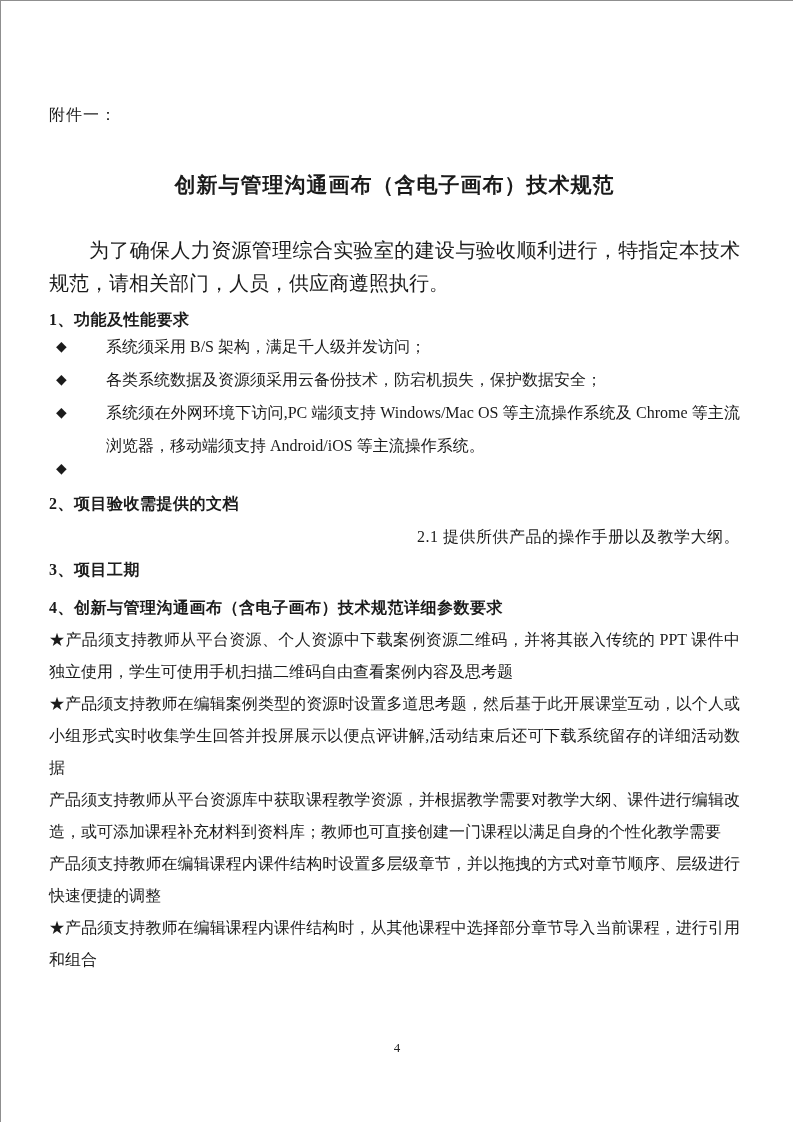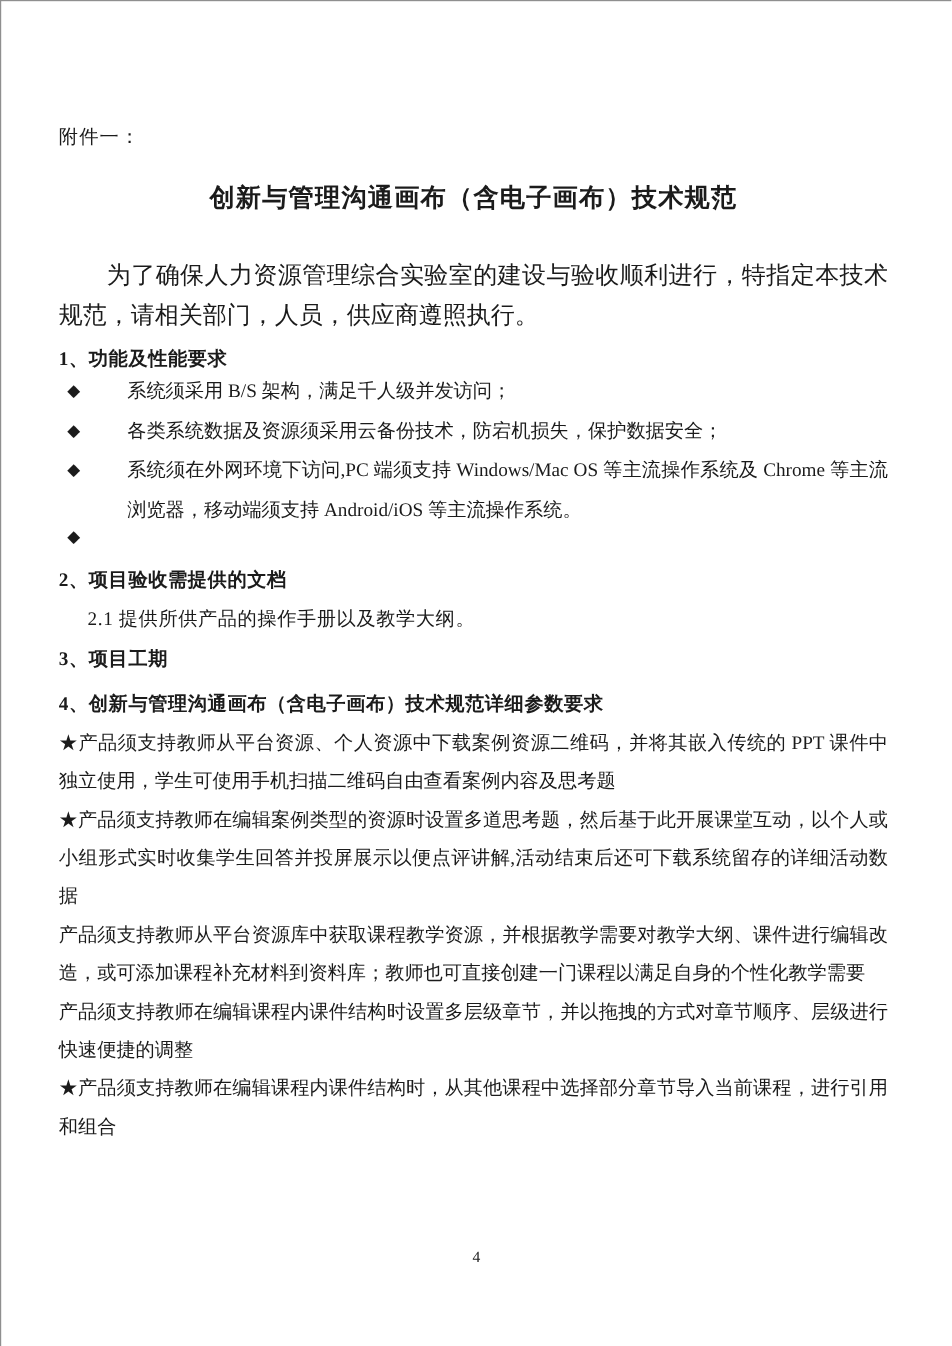--- a/index.html
+++ b/index.html
@@ -18,21 +18,21 @@
     overflow: hidden;
   }
   .content { padding: 0 53px 0 48px; }
 
   .attachment {
     margin-top: 106px;
     font-size: 16px; line-height: 16px;
     letter-spacing: 1px;
   }
   .doc-title {
-    margin-top: 30px;
+    margin-top: 50px;
     font-size: 21px; line-height: 25px;
     font-weight: bold;
     text-align: center;
     letter-spacing: 1px;
   }
   .intro {
     margin-top: 36px;
     font-size: 20px; line-height: 33px;
     text-indent: 2em;
     text-align: justify;
@@ -63,21 +63,21 @@
     margin-left: 20px;
   }
   .bullet--tight { line-height: 22px; margin-top: -4px; }
   .bullet--tight .btext { max-width: 568px; text-align: left; }
 
   .indented {
     font-size: 16px; line-height: 16px;
     padding-left: 24px;
     letter-spacing: 0.5px;
   }
-  .ind-1 { margin-top: 17px; }
+  .ind-1 { margin-top: 17px; text-align: right; }
   .ind-2 { margin-top: 11px; }
 
   .p4 {
     font-size: 16px; line-height: 32px;
     text-align: justify;
   }
   .p4-first { margin-top: 8px; }
 
   .pageno {
     position: absolute;

